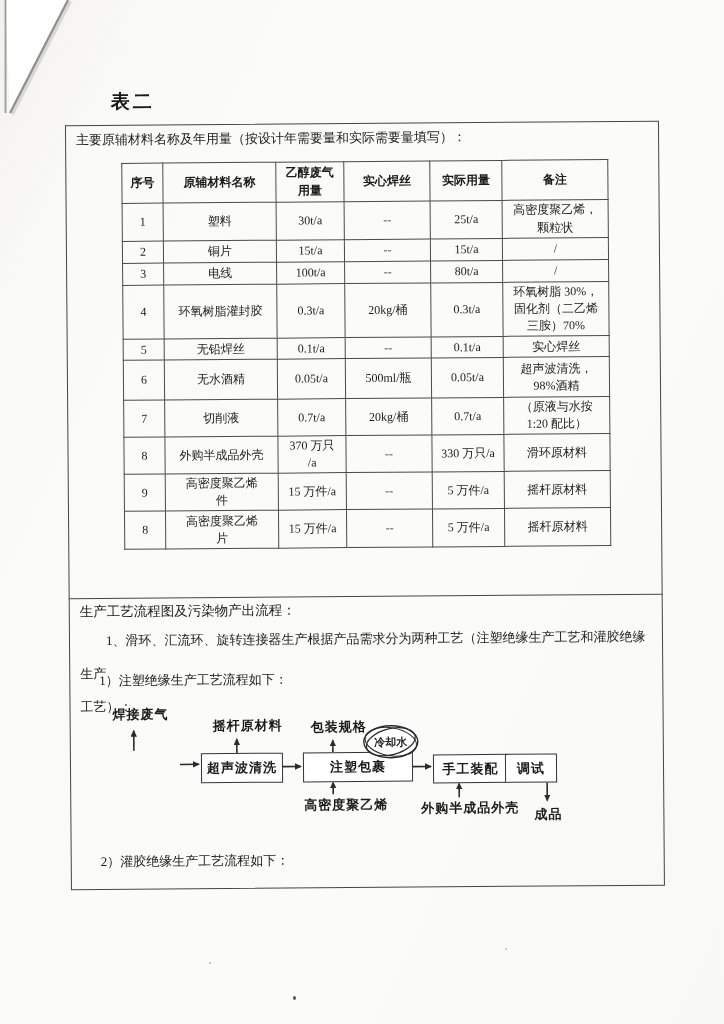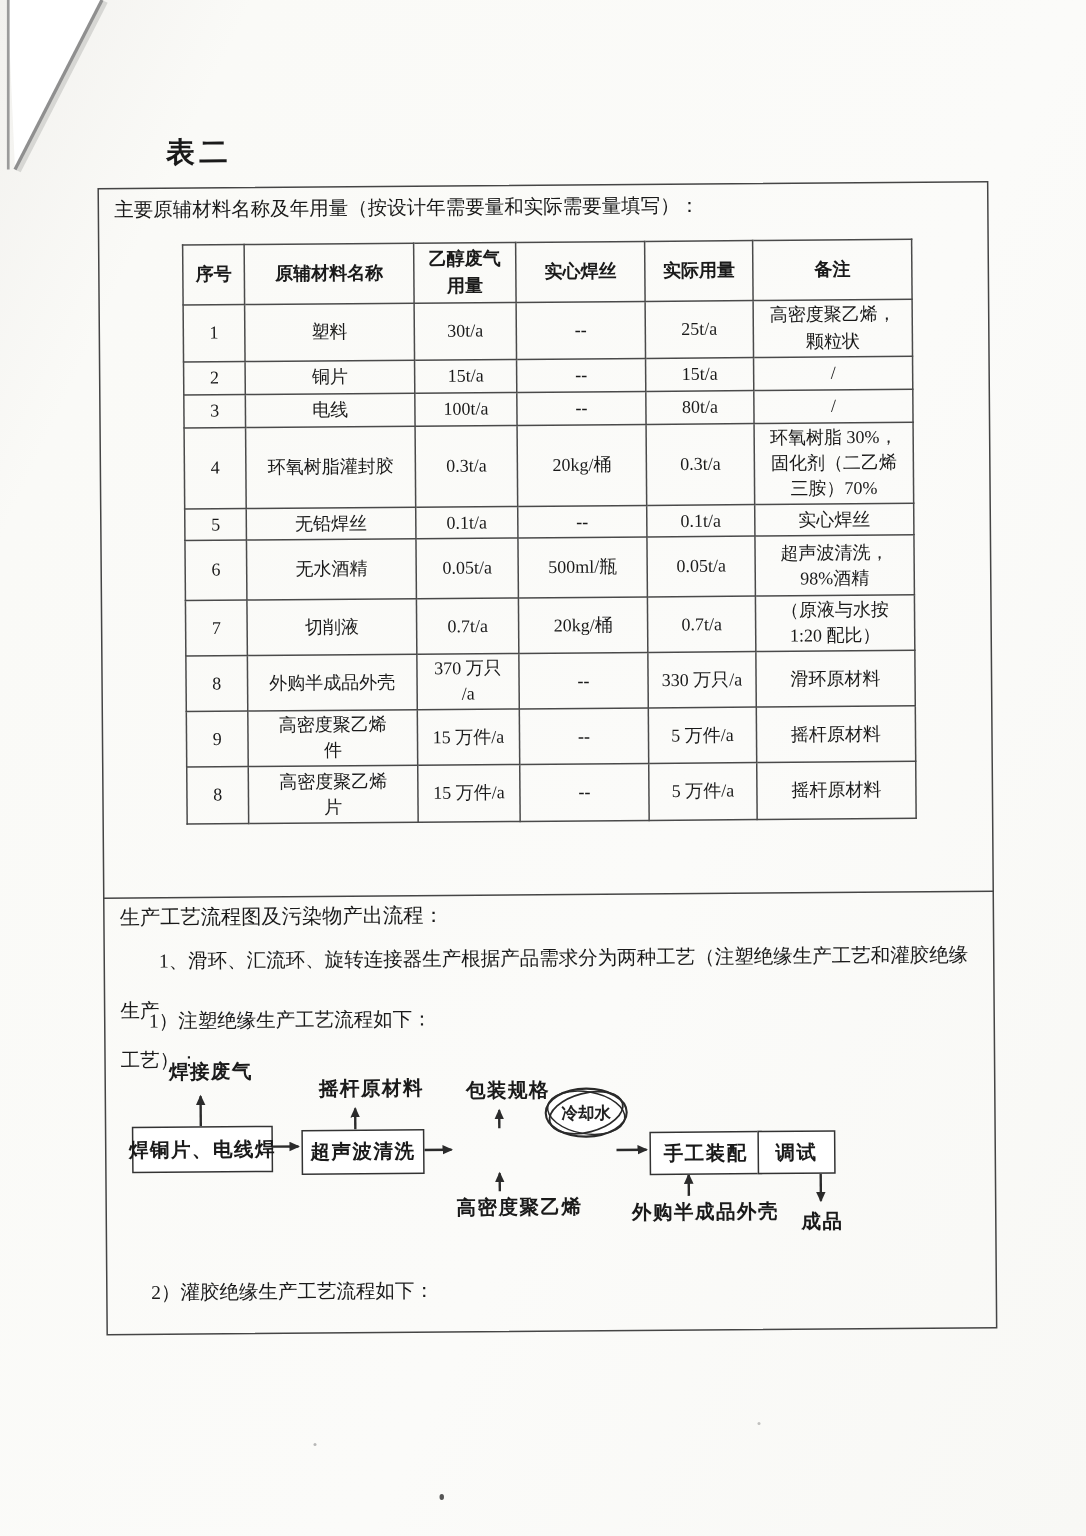--- a/index.html
+++ b/index.html
@@ -222,22 +222,22 @@
             <line x1="210" y1="70" x2="230" y2="70" marker-end="url(#ah)"></line>
             <line x1="340" y1="71" x2="360" y2="71" marker-end="url(#ah)"></line>
             <line x1="435" y1="72" x2="460" y2="72" marker-end="url(#ah)"></line>
           </g>
         </svg>
 
         <div class="flabel" style="left:42px;top:8px">焊接废气</div>
         <div class="flabel" style="left:142px;top:20px">摇杆原材料</div>
         <div class="flabel" style="left:240px;top:22px">包装规格</div>
 
-        <div class="fbox" style="left:17px;top:53px;width:92px;height:29px">焊铜片、电线焊</div>
         <div class="fbox" style="left:130px;top:56px;width:80px;height:28px">超声波清洗</div>
+        <div class="fbox" style="left:232px;top:56px;width:108px;height:28px">注塑包裹</div>
         <div class="fbox" style="left:362px;top:59px;width:73px;height:27px">手工装配</div>
         <div class="fbox" style="left:434px;top:59px;width:50px;height:27px">调试</div>
 
         <svg class="cool-svg" width="60" height="40" viewBox="0 0 60 40">
           <ellipse cx="30" cy="20" rx="27" ry="16" fill="#ffffff" stroke="#2a2a2a" stroke-width="1.4"></ellipse>
           <ellipse cx="30" cy="20" rx="25" ry="13" fill="none" stroke="#2a2a2a" stroke-width="1.2" transform="rotate(-14 30 20)"></ellipse>
           <ellipse cx="30" cy="20" rx="26" ry="14" fill="none" stroke="#2a2a2a" stroke-width="1" transform="rotate(10 30 20)"></ellipse>
           <text x="30" y="24" text-anchor="middle">冷却水</text>
         </svg>
 

